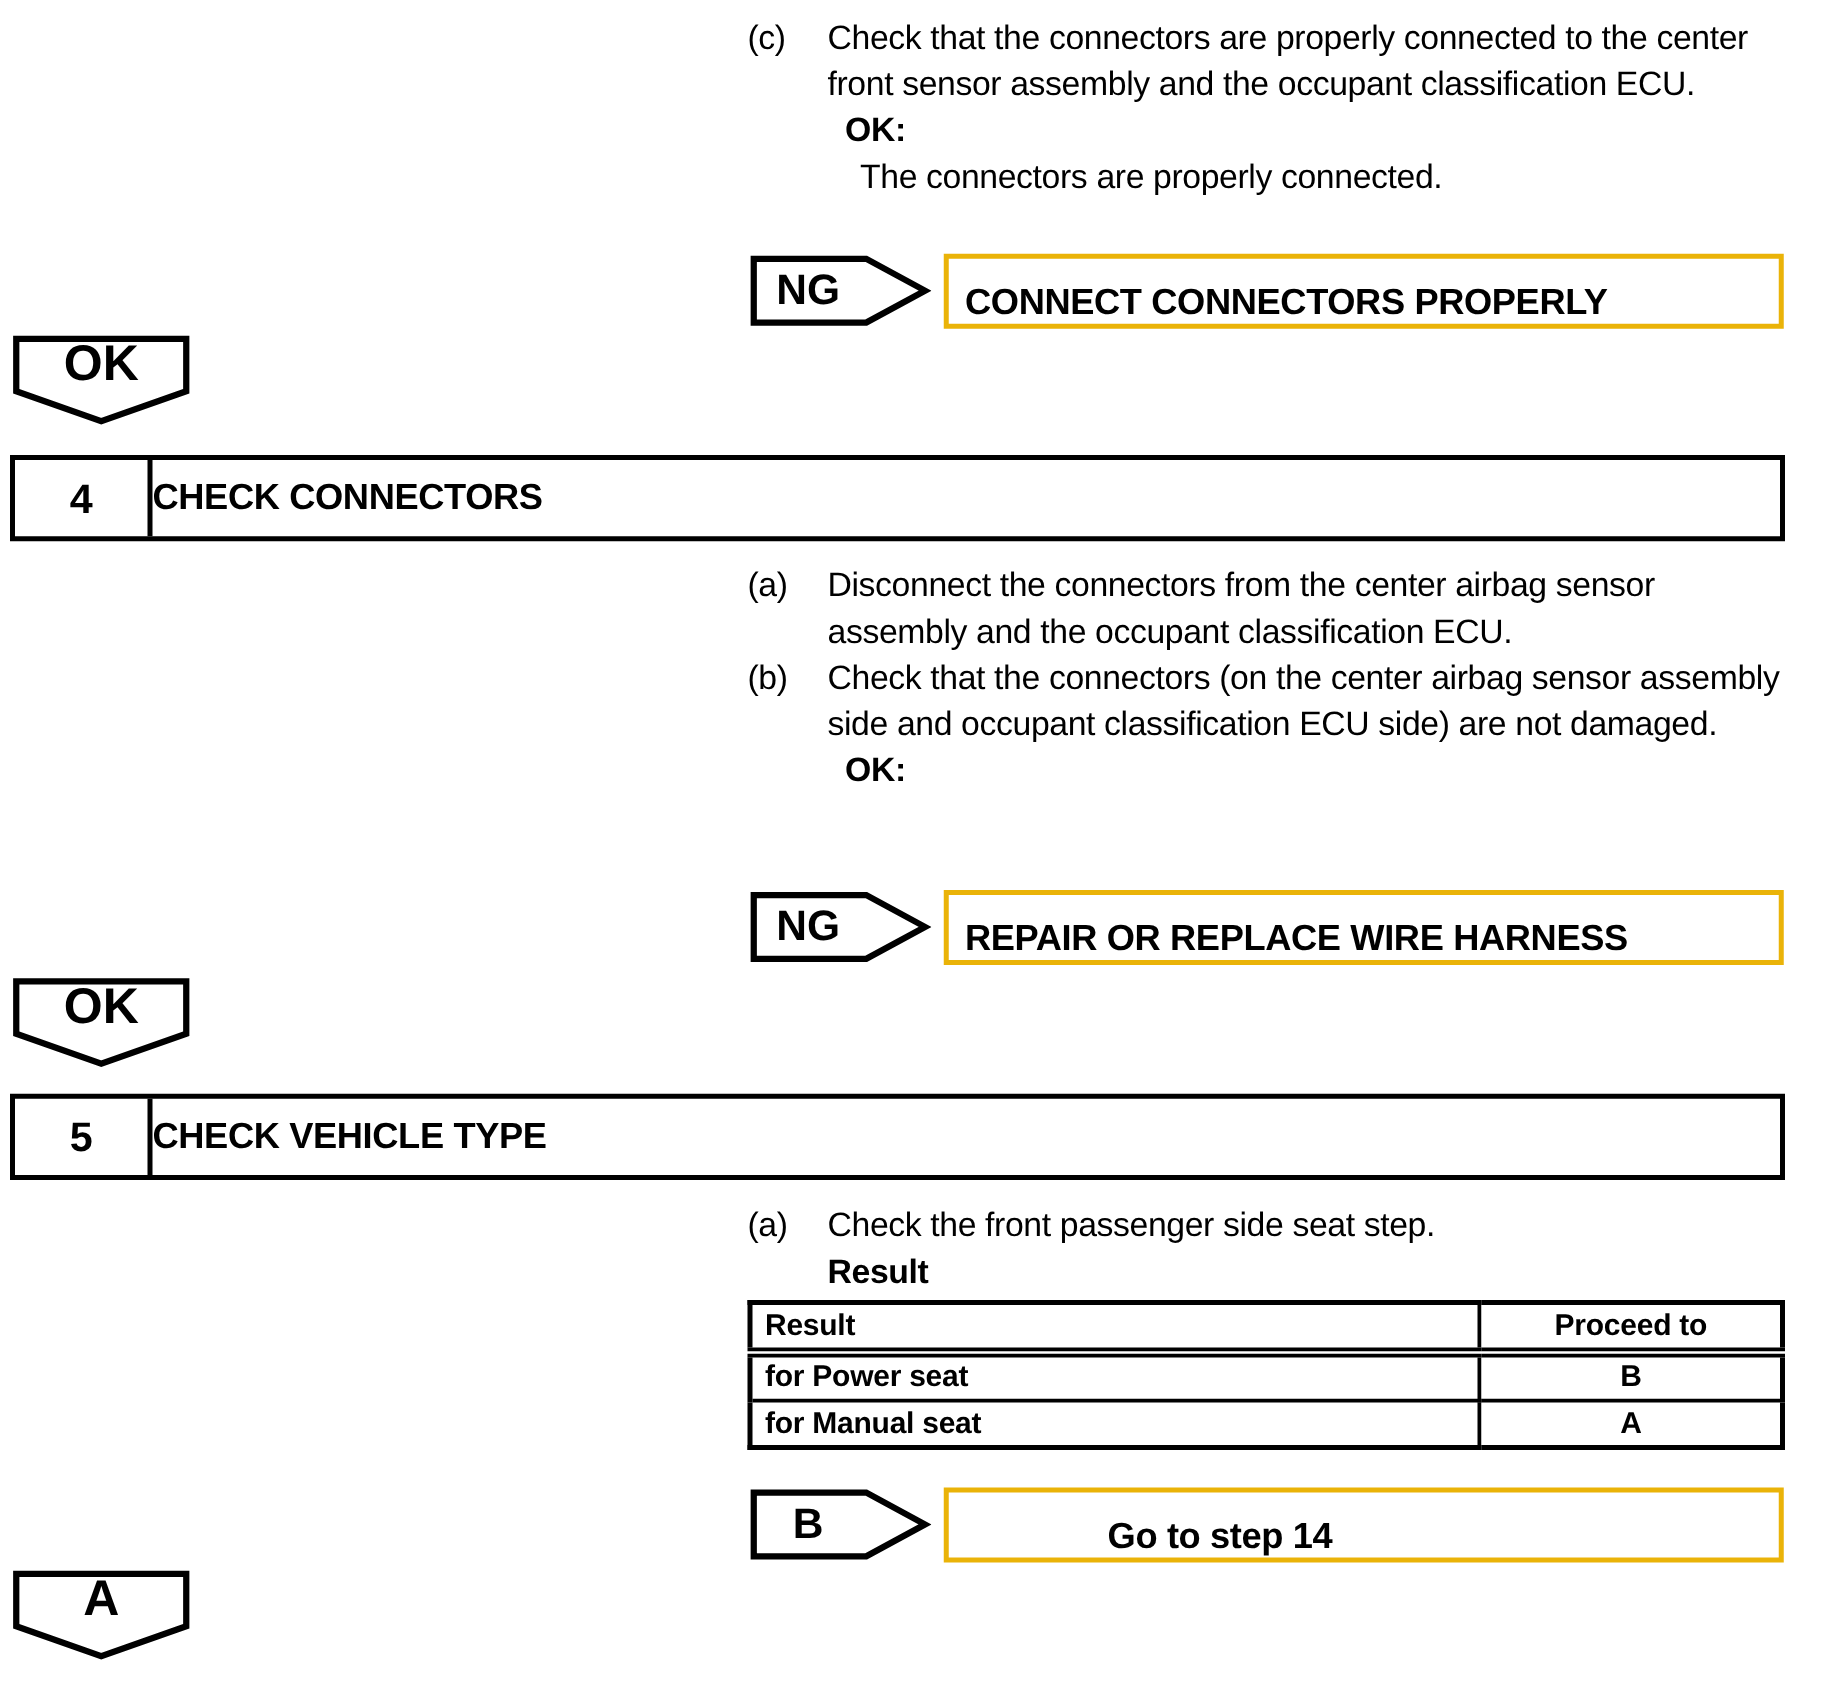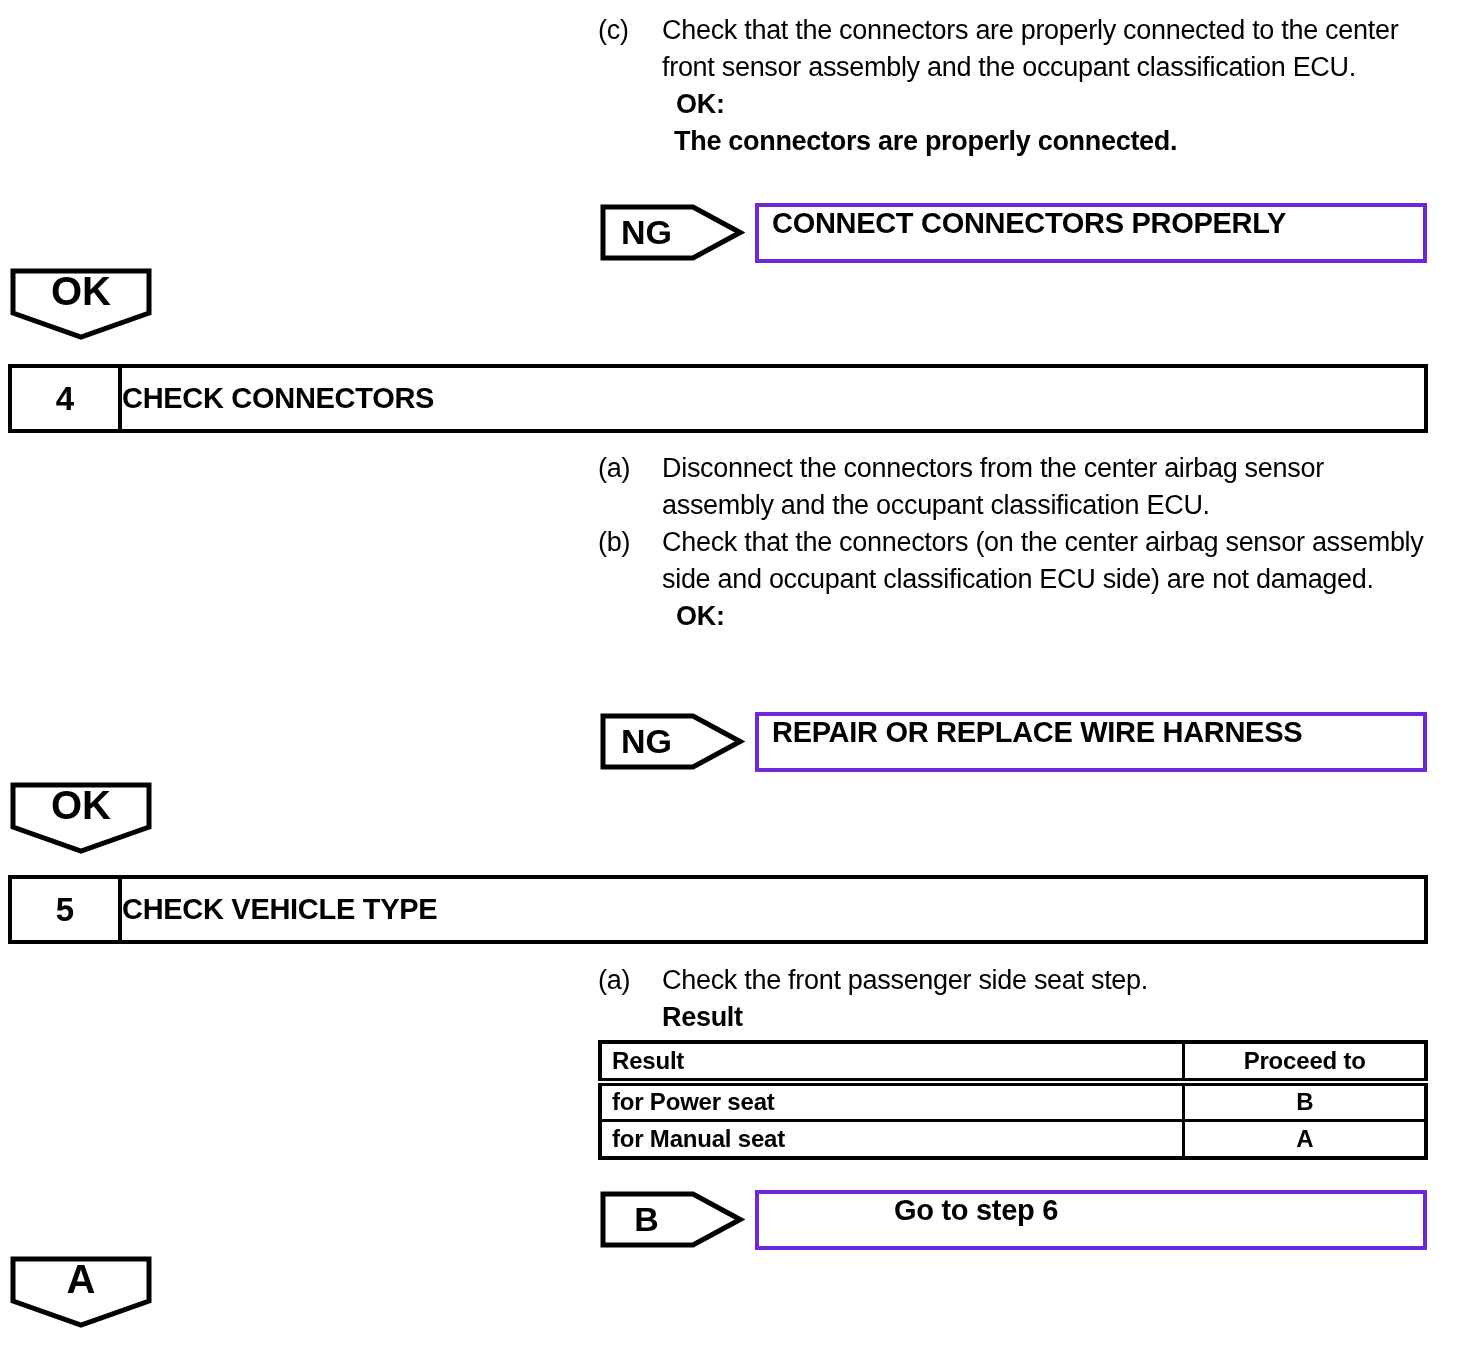--- a/index.html
+++ b/index.html
@@ -20,36 +20,36 @@
     left: 598px;
     width: 834px;
     font-size: 27px;
     line-height: 37px;
     letter-spacing: -0.3px;
   }
   .substep { display: flex; align-items: flex-start; }
   .substep-label { flex: 0 0 64px; }
   .substep-text { flex: 1; max-width: 772px; }
   .ok-heading { font-weight: 700; margin-left: 14px; }
-  .ok-condition { font-weight: 700; margin-left: 12px; }
+  .ok-condition { font-weight: 400; margin-left: 26px; }
   .result-heading { font-weight: 700; }
 
   
   .branch { position: absolute; left: 600px; display: flex; align-items: flex-start; }
   .pent-right { position: relative; flex: 0 0 145px; width: 145px; height: 57px; margin-top: 1px; }
   .pent-right svg { display: block; }
   .pent-right .pent-label {
     position: absolute; left: 0; top: 0; width: 93px; height: 57px;
     display: flex; align-items: center; justify-content: center;
     font-weight: 700; font-size: 34px;
   }
   .action-box {
     margin-left: 10px; width: 672px; height: 60px;
-    border: 4px solid #6d28d9; background: #fff;
-    display: flex; align-items: flex-start;
+    border: 4px solid #eab308; background: #fff;
+    display: flex; align-items: flex-end;
     font-weight: 700; font-size: 29px; letter-spacing: -0.3px;
   }
   .action-box .action-text { padding-left: 13px; }
   #branch-b .action-box { justify-content: center; padding-right: 230px; }
   #branch-b .action-text { padding-left: 0; }
 
   
   .pent-down { position: absolute; left: 10px; width: 142px; height: 73px; }
   .pent-down svg { display: block; }
   .pent-down .pent-label {
@@ -213,21 +213,21 @@
   </table>
 
   <div class="branch" id="branch-b">
     <div class="pent-right">
       <svg width="145" height="57" viewBox="0 0 145 57">
         <polygon points="3,3 93,3 140,28.5 93,54 3,54" fill="#fff" stroke="#000" stroke-width="5"></polygon>
       </svg>
       <div class="pent-label">B</div>
     </div>
     <div class="action-box">
-      <span class="action-text">Go to step 6</span>
+      <span class="action-text">Go to step 14</span>
     </div>
   </div>
 
   <div class="pent-down" id="connector-a">
     <svg width="142" height="73" viewBox="0 0 142 73">
       <polygon points="3,3 139,3 139,45 71,69 3,45" fill="#fff" stroke="#000" stroke-width="5"></polygon>
     </svg>
     <div class="pent-label">A</div>
   </div>
 

